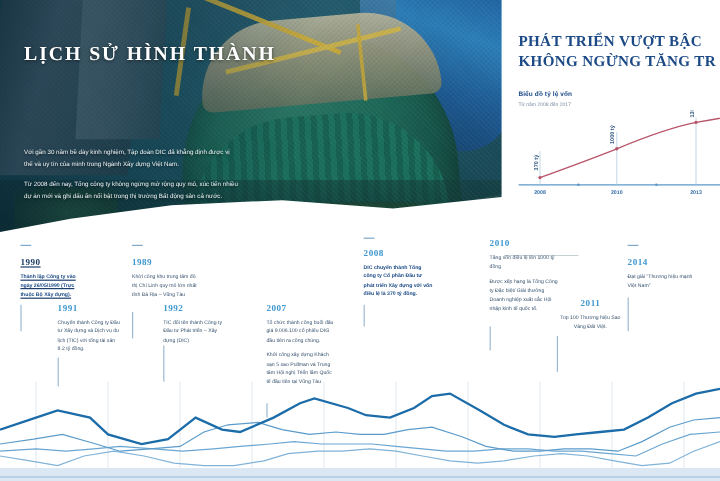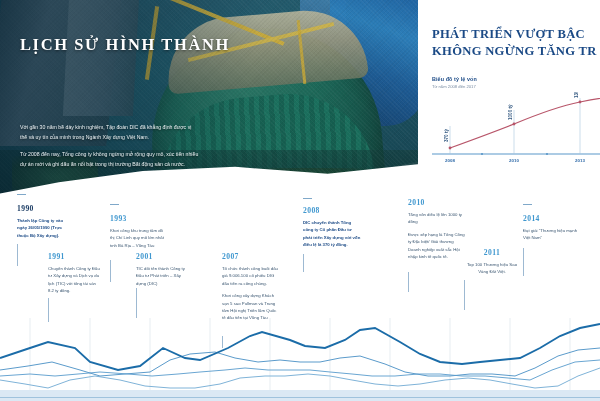--- a/index.html
+++ b/index.html
@@ -248,42 +248,42 @@
           <text class="tick-label" x="18" y="70" text-anchor="middle">2008</text>
           <text class="tick-label" x="82" y="70" text-anchor="middle">2010</text>
           <text class="tick-label" x="148" y="70" text-anchor="middle">2013</text>
         </svg>
       </div>
     </div>
   </div>
 
   <div class="timeline">
 
-    <div class="tl-item" style="left:17px;top:8px;width:52px;">
+    <div class="tl-item" style="left:17px;top:18px;width:52px;text-decoration:underline;">
       <div class="tl-stub" style="left:0;top:-10px;"></div>
       <p class="tl-year top">1990</p>
       <p class="tl-text b">Thành lập Công ty vào ngày 26/05/1990 (Trực thuộc Bộ Xây dựng).</p>
       <div class="tl-bracket down" style="left:0;top:40px;width:0;height:22px;"></div>
     </div>
 
     <div class="tl-item" style="left:48px;top:56px;width:52px;">
       <p class="tl-year bot">1991</p>
       <p class="tl-text">Chuyển thành Công ty Đầu tư Xây dựng và Dịch vụ du lịch (TIC) với tổng tài sản 8.2 tỷ đồng.</p>
       <div class="tl-bracket down" style="left:0;top:46px;width:0;height:24px;"></div>
     </div>
 
     <div class="tl-item" style="left:110px;top:18px;width:54px;">
       <div class="tl-stub" style="left:0;top:-10px;"></div>
-      <p class="tl-year bot">1993</p>
+      <p class="tl-year bot">1989</p>
       <p class="tl-text">Khởi công khu trung tâm đô thị Chí Linh quy mô lớn nhất tỉnh Bà Rịa – Vũng Tàu</p>
       <div class="tl-bracket down" style="left:0;top:46px;width:0;height:22px;"></div>
     </div>
 
     <div class="tl-item" style="left:136px;top:56px;width:54px;">
-      <p class="tl-year bot">2001</p>
+      <p class="tl-year bot">1992</p>
       <p class="tl-text">TIC đổi tên thành Công ty Đầu tư Phát triển – Xây dựng (DIC)</p>
       <div class="tl-bracket down" style="left:0;top:36px;width:0;height:30px;"></div>
     </div>
 
 
     <div class="tl-item" style="left:222px;top:56px;width:56px;">
       <p class="tl-year bot">2007</p>
       <p class="tl-text">Tổ chức thành công buổi đấu giá 9.006.100 cổ phiếu DIG đầu tiên ra công chúng.</p>
       <p class="tl-text">Khởi công xây dựng Khách sạn 5 sao Pullman và Trung tâm Hội nghị Triển lãm Quốc tế đầu tiên tại Vũng Tàu</p>
       <div class="tl-bracket down" style="left:0;top:84px;width:0;height:12px;"></div>

